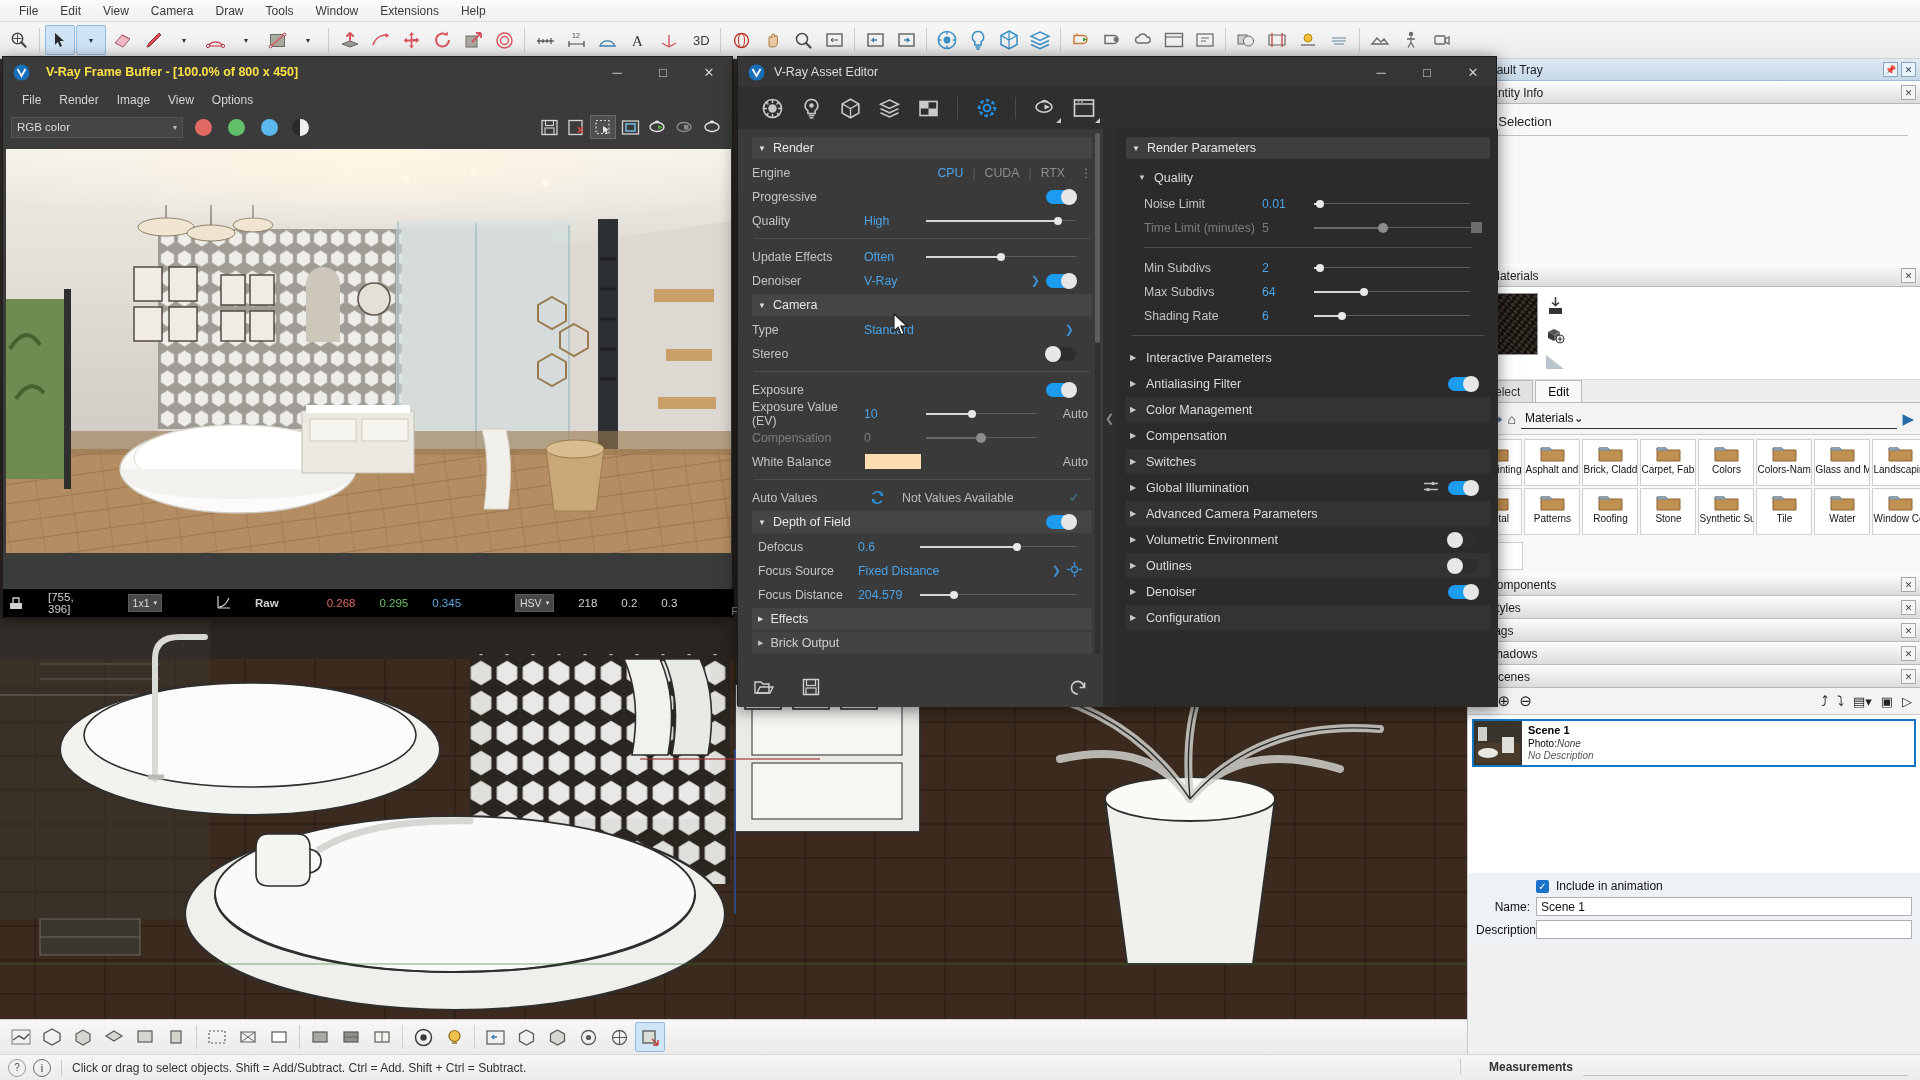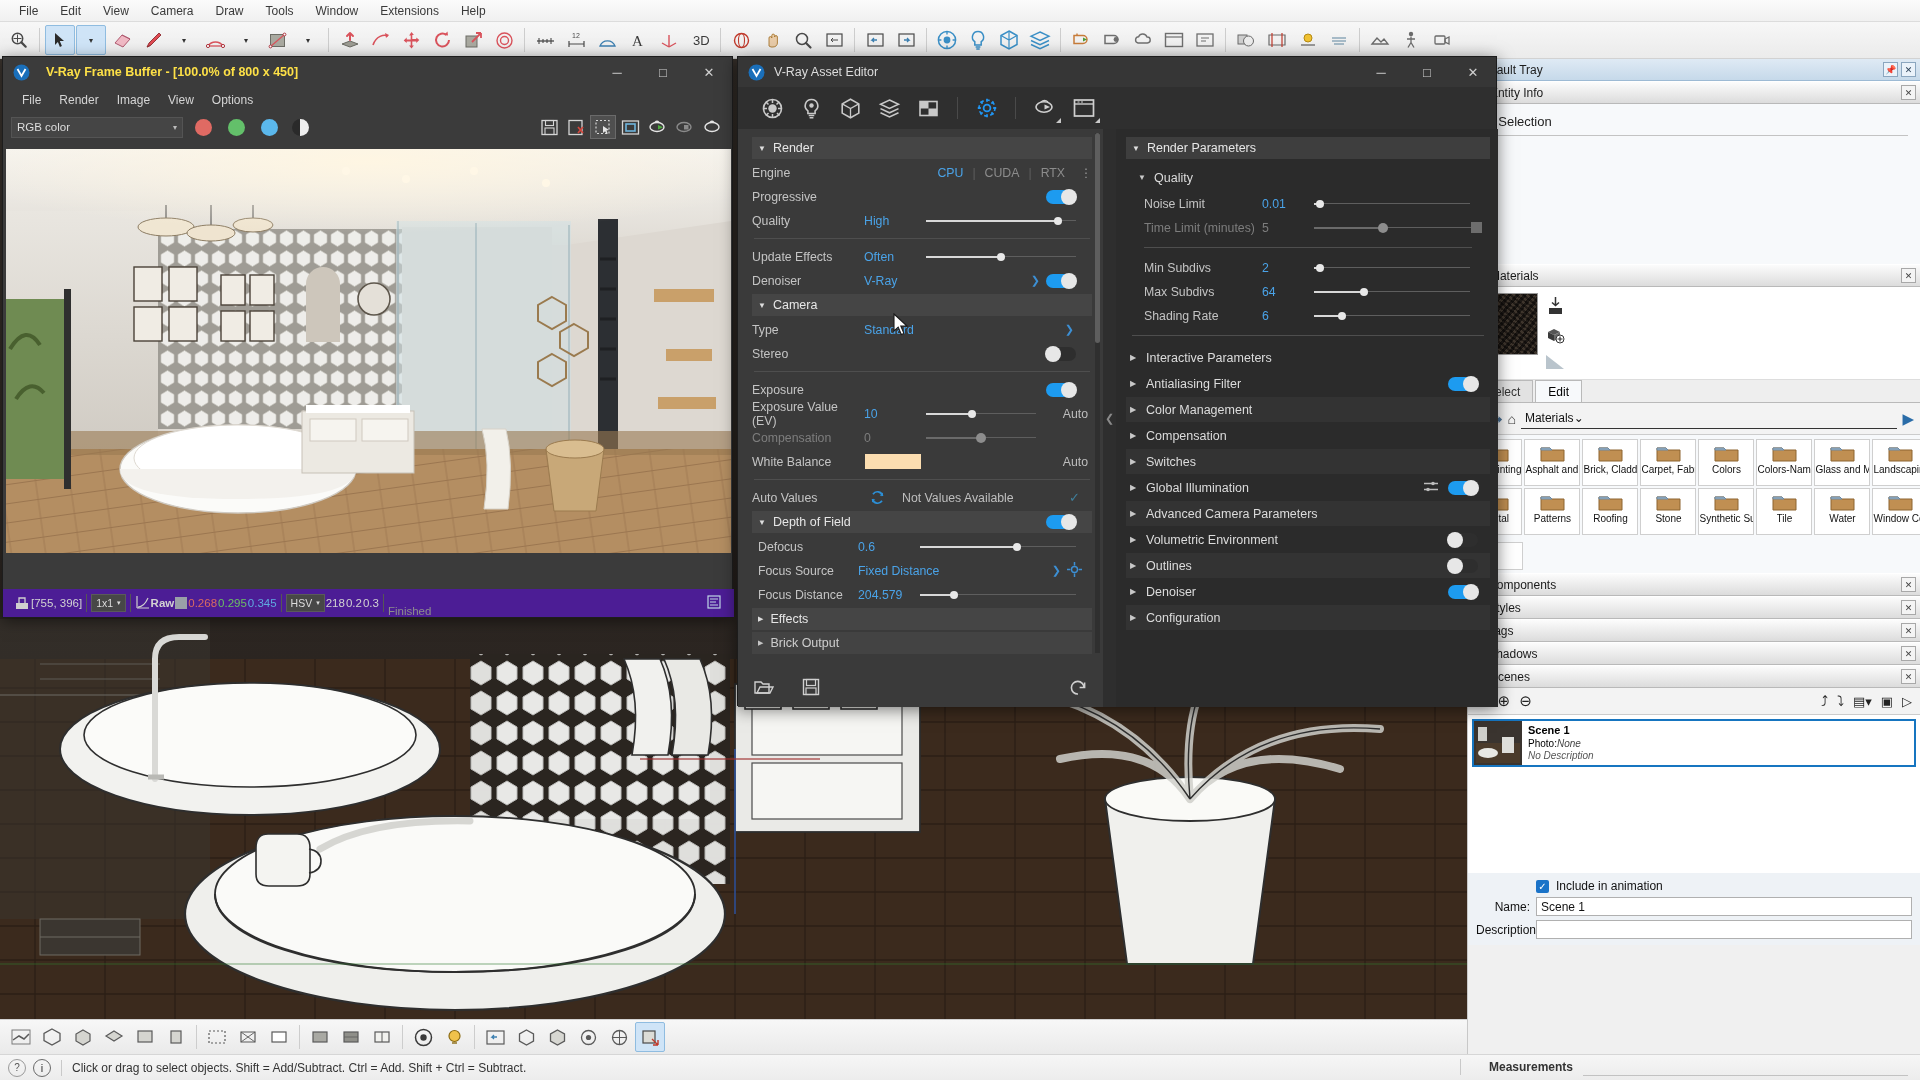--- a/index.html
+++ b/index.html
@@ -117,21 +117,21 @@
   #vfbMenu .mi { font-size:12px; color:#d5d5d5; padding:3px 9px; }
   #vfbTools { height:30px; background:#3b3b3b; display:flex; align-items:center; padding:0 8px; gap:1px; }
   .vfbSelect { width:172px; height:21px; background:#454545; border:1px solid #545454;
     display:flex; align-items:center; padding:0 5px; font-size:11.5px; color:#ddd; }
   .vfbSelect .ar { margin-left:auto; font-size:8px; color:#bbb; }
   .chDot { width:17px; height:17px; border-radius:50%; }
   .vfbTBtn { width:26px; height:24px; display:flex; align-items:center; justify-content:center; }
   .vfbTBtn.on { background:#4f4f4f; border:1px solid #6a6a6a; }
   #vfbImage { position:absolute; left:3px; top:92px; width:725px; height:404px; overflow:hidden; background:#111; }
   #vfbStatus { position:absolute; left:0; bottom:0; width:731px; height:28px;
-    background:#4c1d95; display:flex; align-items:center; padding:0 12px; gap:1px;
+    background:#000000; display:flex; align-items:center; padding:0 6px; gap:24px;
     font-size:11.5px; color:#d2d2d2; }
   .stSep { width:1px; height:18px; background:#565656; margin:0 3px; }
   .miniSel { height:18px; border:1px solid #5a5a5a; background:#474747; display:flex;
     align-items:center; padding:0 4px; font-size:10.5px; color:#ddd; gap:4px; }
 
   
   #vae { position:absolute; left:737px; top:56px; width:760px; height:650px;
     background:#363636; border:1px solid #1c1c1c; box-shadow:0 3px 16px rgba(0,0,0,.55); }
   #vaeTitle { height:30px; background:#363636; display:flex; align-items:center; padding-left:10px; }
   #vaeTitle .txt { font-size:12.5px; color:#dcdcdc; margin-left:9px; }

